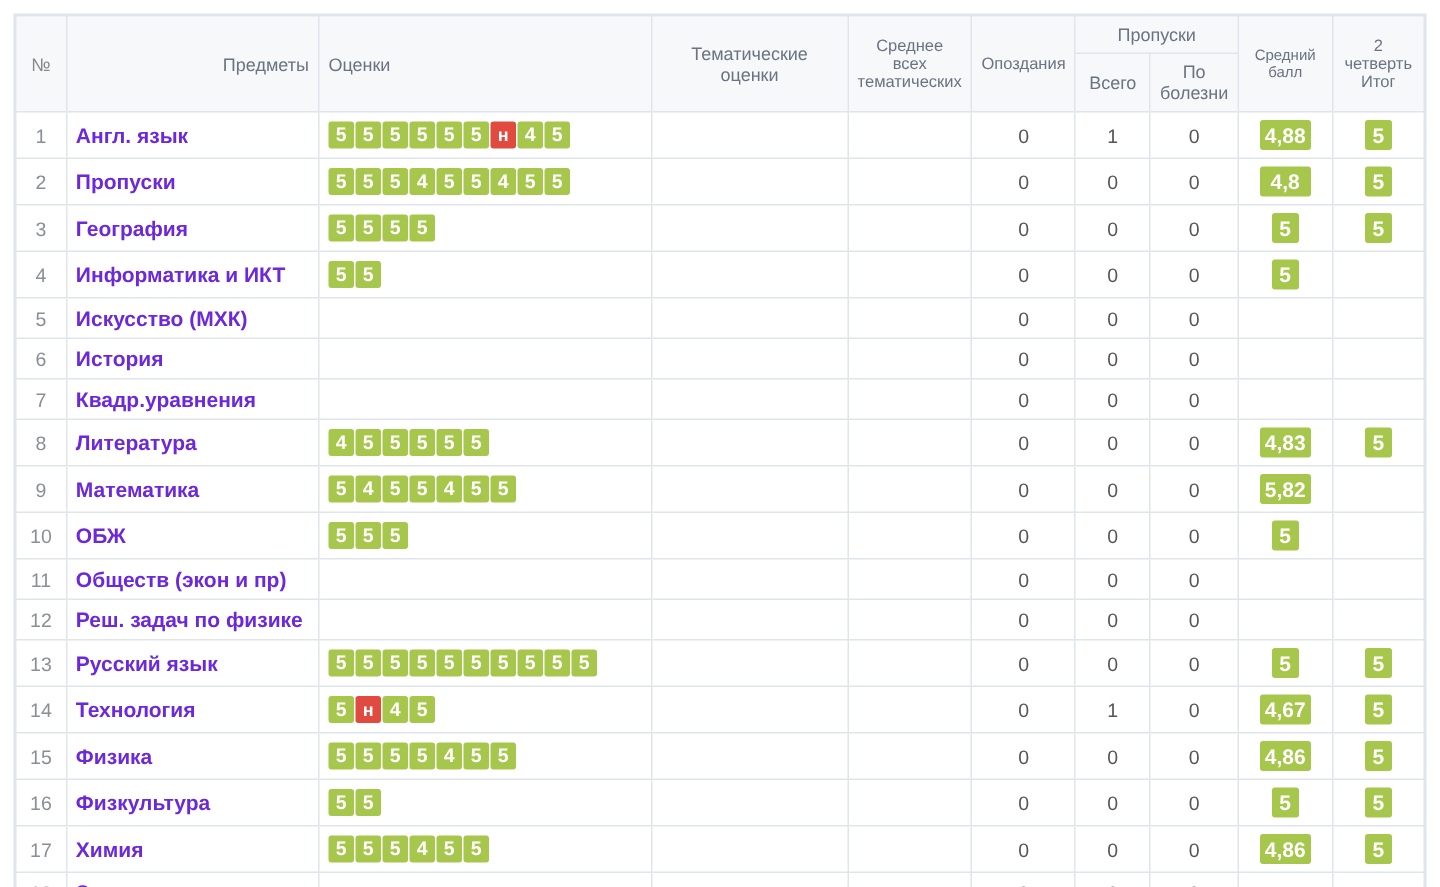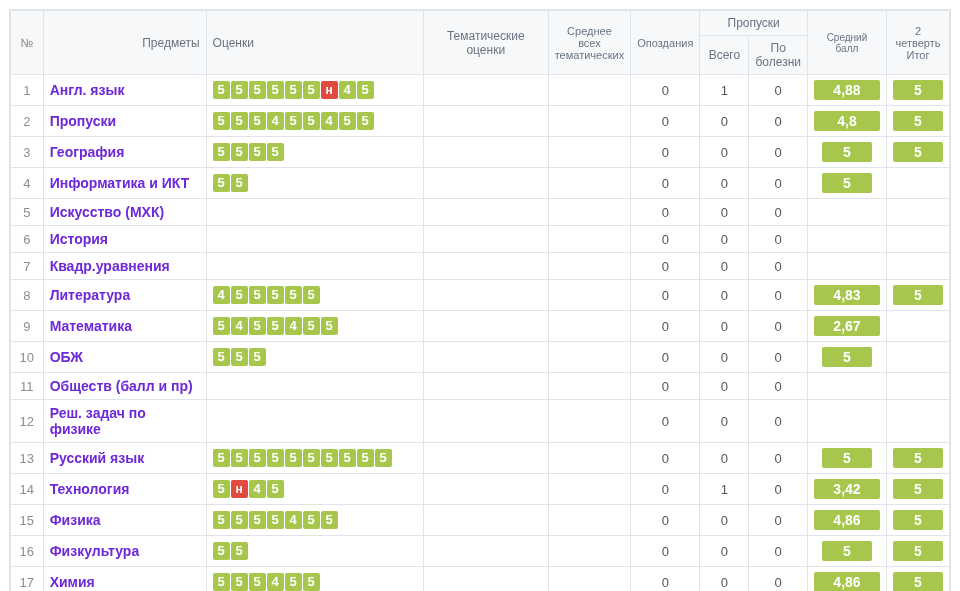--- a/index.html
+++ b/index.html
@@ -57,21 +57,21 @@
     font-weight: bold;
     font-size: 13px;
     border-radius: 2px;
     vertical-align: middle;
   }
   .g5, .g4 { background: #a6c64c; }
   .gN { background: #e04a3f; font-size: 12px;}
   .avgbox {
     display: inline-block;
     min-width: 34px;
-    padding: 2px 16px;
+    padding: 2px 0;
     background: #a6c64c;
     color: #fff;
     font-weight: bold;
     font-size: 14px;
     border-radius: 2px;
   }
   .avgbox.small { min-width: 18px; }
   td.num { color:#8a8f97; }
   tr:nth-child(even) td { background: #ffffff; }
 </style>
@@ -195,38 +195,38 @@
       </tr>
       <tr>
         <td class="num">9</td>
         <td class="subject"><a href="#">Математика</a></td>
         <td class="grades"><span class="g g5">5</span><span class="g g4">4</span><span class="g g5">5</span><span class="g g5">5</span><span class="g g4">4</span><span class="g g5">5</span><span class="g g5">5</span></td>
         <td></td>
         <td></td>
         <td>0</td>
         <td>0</td>
         <td>0</td>
-        <td><span class="avgbox">2,67</span></td>
+        <td><span class="avgbox">5,82</span></td>
         <td></td>
       </tr>
       <tr>
         <td class="num">10</td>
         <td class="subject"><a href="#">ОБЖ</a></td>
         <td class="grades"><span class="g g5">5</span><span class="g g5">5</span><span class="g g5">5</span></td>
         <td></td>
         <td></td>
         <td>0</td>
         <td>0</td>
         <td>0</td>
         <td><span class="avgbox small">5</span></td>
         <td></td>
       </tr>
       <tr>
         <td class="num">11</td>
-        <td class="subject"><a href="#">Обществ (балл и пр)</a></td>
+        <td class="subject"><a href="#">Обществ (экон и пр)</a></td>
         <td class="grades"></td>
         <td></td>
         <td></td>
         <td>0</td>
         <td>0</td>
         <td>0</td>
         <td></td>
         <td></td>
       </tr>
       <tr>
@@ -255,21 +255,21 @@
       </tr>
       <tr>
         <td class="num">14</td>
         <td class="subject"><a href="#">Технология</a></td>
         <td class="grades"><span class="g g5">5</span><span class="g gN">н</span><span class="g g4">4</span><span class="g g5">5</span></td>
         <td></td>
         <td></td>
         <td>0</td>
         <td>1</td>
         <td>0</td>
-        <td><span class="avgbox">3,42</span></td>
+        <td><span class="avgbox">4,67</span></td>
         <td><span class="avgbox small">5</span></td>
       </tr>
       <tr>
         <td class="num">15</td>
         <td class="subject"><a href="#">Физика</a></td>
         <td class="grades"><span class="g g5">5</span><span class="g g5">5</span><span class="g g5">5</span><span class="g g5">5</span><span class="g g4">4</span><span class="g g5">5</span><span class="g g5">5</span></td>
         <td></td>
         <td></td>
         <td>0</td>
         <td>0</td>

